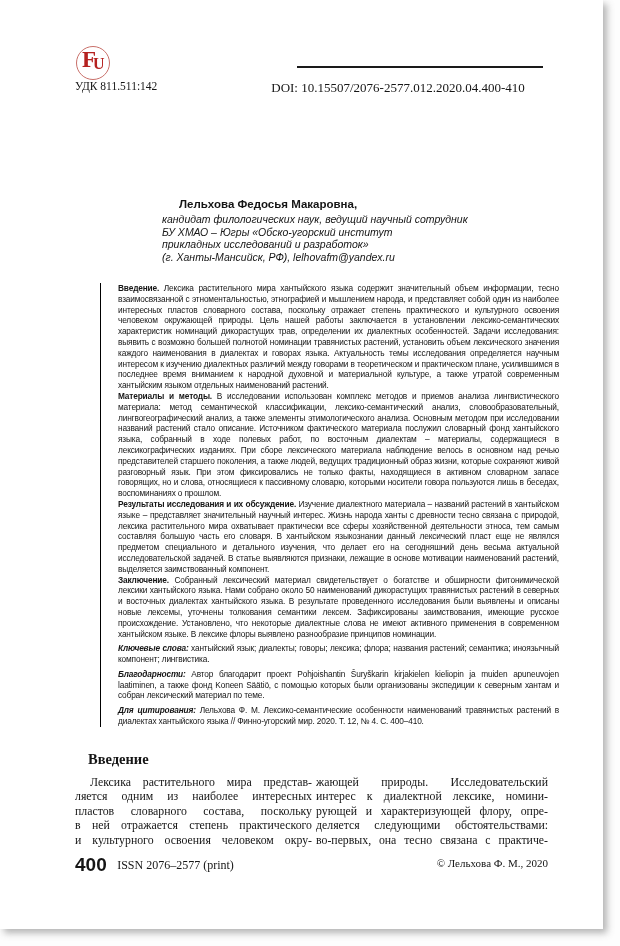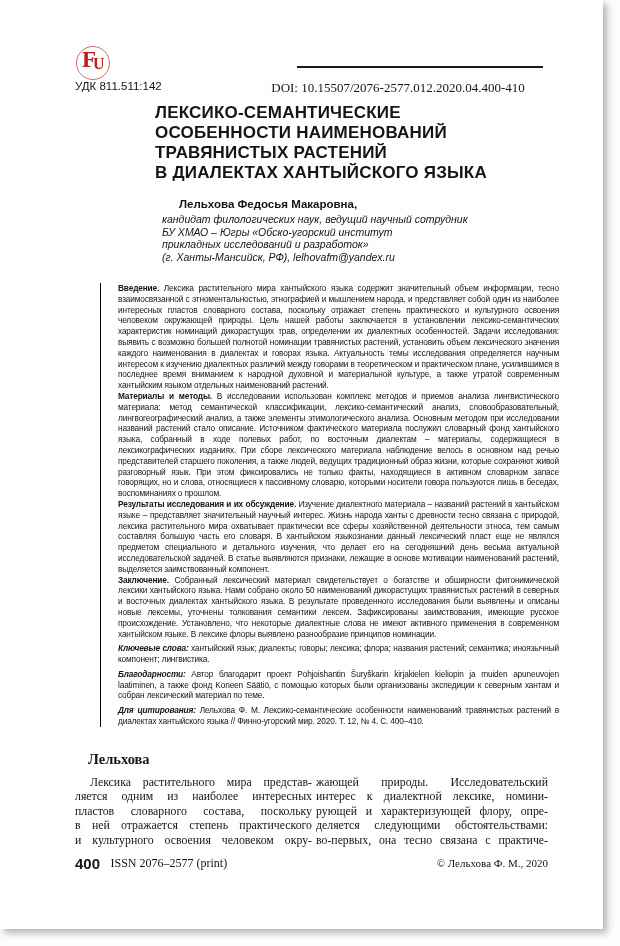--- a/index.html
+++ b/index.html
@@ -8,21 +8,21 @@
     position:absolute;left:0;top:0;width:603px;height:929px;background:#ffffff;
     box-shadow:4px 4px 7px rgba(90,90,90,.45);
     font-family:"Liberation Sans",sans-serif;color:#151515;
   }
   
   .logo{position:absolute;left:76px;top:46px;width:32px;height:32px;border:1.4px solid #c9706a;border-radius:50%;}
   .logo .lf{position:absolute;left:5px;top:0px;font-family:"Liberation Serif",serif;font-weight:bold;font-size:23px;color:#b5211f;}
   .logo .lu{position:absolute;left:16px;top:8px;font-family:"Liberation Serif",serif;font-weight:bold;font-size:16px;color:#b5211f;}
   .section-label{position:absolute;left:113px;top:56px;font-size:13.5px;font-weight:bold;letter-spacing:.3px;}
   .header-rule{position:absolute;left:297px;top:66px;width:246px;height:2px;background:#1a1a1a;}
-  .udc{position:absolute;left:75px;top:80px;font-family:Liberation Sans, sans-serif;font-size:11.5px;}
+  .udc{position:absolute;left:75px;top:80px;font-family:Liberation Serif, serif;font-size:11.5px;}
   .doi{position:absolute;left:248px;top:80px;width:300px;text-align:center;font-family:"Liberation Serif",serif;font-size:13px;}
   
   .title{position:absolute;left:155px;top:103px;width:420px;font-size:17px;line-height:20px;font-weight:bold;letter-spacing:.2px;}
   .author{position:absolute;left:155px;top:198px;width:400px;}
   .author .name{font-size:11.5px;font-weight:bold;margin-bottom:3px;margin-left:24px;}
   .author .cred{font-size:10.5px;font-style:italic;line-height:12.5px;margin-left:7px;}
   
   .abstract{
     position:absolute;left:100px;top:283px;width:441px;max-height:458px;overflow:hidden;
     border-left:1.6px solid #000;padding-left:17px;
@@ -35,64 +35,58 @@
   .meta .ab-lbl{font-style:italic;}
   
   .intro-heading{position:absolute;left:88px;top:751px;font-family:"Liberation Serif",serif;font-size:14.5px;font-weight:bold;}
   .col{position:absolute;top:775px;font-family:"Liberation Serif",serif;font-size:11.8px;line-height:14.4px;}
   .col-left{left:75px;width:237px;}
   .col-right{left:316px;width:232px;}
   .col .ln{text-align:justify;text-align-last:justify;white-space:nowrap;}
   .col-left .ln:first-child{text-indent:15px;}
   
   .footer-left{position:absolute;left:75px;top:854px;}
-  .footer-left .pageno{font-size:15px;font-weight:bold;vertical-align:middle;}
+  .footer-left .pageno{font-size:19px;font-weight:bold;vertical-align:middle;}
   .footer-left .issn{font-family:"Liberation Serif",serif;font-size:12px;margin-left:6px;vertical-align:middle;}
   .footer-right{position:absolute;left:348px;top:857px;width:200px;text-align:right;font-family:"Liberation Serif",serif;font-size:11px;}
 </style>
 </head>
 <body>
 
 <div class="canvas">
   <div class="page">
 
     <div class="logo">
       <span class="lf">F</span>
       <span class="lu">U</span>
     </div>
     <div class="header-rule"></div>
     <div class="udc">УДК 811.511:142</div>
     <div class="doi">DOI: 10.15507/2076-2577.012.2020.04.400-410</div>
 
-    <div class="title">
-      <div>ЛЕКСИКО-СЕМАНТИЧЕСКИЕ</div>
-      <div>ОСОБЕННОСТИ НАИМЕНОВАНИЙ</div>
-      <div>ТРАВЯНИСТЫХ РАСТЕНИЙ</div>
-      <div>В ДИАЛЕКТАХ ХАНТЫЙСКОГО ЯЗЫКА</div>
-    </div>
 
     <div class="author">
       <div class="name">Лельхова Федосья Макаровна,</div>
       <div class="cred">кандидат филологических наук, ведущий научный сотрудник</div>
       <div class="cred">БУ ХМАО – Югры «Обско-угорский институт</div>
       <div class="cred">прикладных исследований и разработок»</div>
       <div class="cred">(г. Ханты-Мансийск, РФ), lelhovafm@yandex.ru</div>
     </div>
 
     <div class="abstract">
       <p><span class="ab-lbl">Введение.</span><span>Лексика растительного мира хантыйского языка содержит значительный объем информации, тесно взаимосвязанной с этноментальностью, этнографией и мышлением народа, и представляет собой один из наиболее интересных пластов словарного состава, поскольку отражает степень практического и культурного освоения человеком окружающей природы. Цель нашей работы заключается в установлении лексико-семантических характеристик номинаций дикорастущих трав, определении их диалектных особенностей. Задачи исследования: выявить с возможно большей полнотой номинации травянистых растений, установить объем лексического значения каждого наименования в диалектах и говорах языка. Актуальность темы исследования определяется научным интересом к изучению диалектных различий между говорами в теоретическом и практическом плане, усилившимся в последнее время вниманием к народной духовной и материальной культуре, а также утратой современным хантыйским языком отдельных наименований растений.</span></p>
       <p><span class="ab-lbl">Материалы и методы.</span><span>В исследовании использован комплекс методов и приемов анализа лингвистического материала: метод семантической классификации, лексико-семантический анализ, словообразовательный, лингвогеографический анализ, а также элементы этимологического анализа. Основным методом при исследовании названий растений стало описание. Источником фактического материала послужил словарный фонд хантыйского языка, собранный в ходе полевых работ, по восточным диалектам – материалы, содержащиеся в лексикографических изданиях. При сборе лексического материала наблюдение велось в основном над речью представителей старшего поколения, а также людей, ведущих традиционный образ жизни, которые сохраняют живой разговорный язык. При этом фиксировались не только факты, находящиеся в активном словарном запасе говорящих, но и слова, относящиеся к пассивному словарю, которыми носители говора пользуются лишь в беседах, воспоминаниях о прошлом.</span></p>
       <p><span class="ab-lbl">Результаты исследования и их обсуждение.</span><span>Изучение диалектного материала – названий растений в хантыйском языке – представляет значительный научный интерес. Жизнь народа ханты с древности тесно связана с природой, лексика растительного мира охватывает практически все сферы хозяйственной деятельности этноса, тем самым составляя большую часть его словаря. В хантыйском языкознании данный лексический пласт еще не являлся предметом специального и детального изучения, что делает его на сегодняшний день весьма актуальной исследовательской задачей. В статье выявляются признаки, лежащие в основе мотивации наименований растений, выделяется заимствованный компонент.</span></p>
       <p><span class="ab-lbl">Заключение.</span><span>Собранный лексический материал свидетельствует о богатстве и обширности фитонимической лексики хантыйского языка. Нами собрано около 50 наименований дикорастущих травянистых растений в северных и восточных диалектах хантыйского языка. В результате проведенного исследования были выявлены и описаны новые лексемы, уточнены толкования семантики лексем. Зафиксированы заимствования, имеющие русское происхождение. Установлено, что некоторые диалектные слова не имеют активного применения в современном хантыйском языке. В лексике флоры выявлено разнообразие принципов номинации.</span></p>
       <p class="meta"><span class="ab-lbl">Ключевые слова:</span><span>хантыйский язык; диалекты; говоры; лексика; флора; названия растений; семантика; иноязычный компонент; лингвистика.</span></p>
       <p class="meta"><span class="ab-lbl">Благодарности:</span><span>Автор благодарит проект Pohjoishantin Šuryškarin kirjakielen kieliopin ja muiden apuneuvojen laatiminen, а также фонд Koneen Säätiö, с помощью которых были организованы экспедиции к северным хантам и собран лексический материал по теме.</span></p>
       <p class="meta"><span class="ab-lbl">Для цитирования:</span><span>Лельхова Ф. М. Лексико-семантические особенности наименований травянистых растений в диалектах хантыйского языка // Финно-угорский мир. 2020. Т. 12, № 4. С. 400–410.</span></p>
     </div>
 
-    <div class="intro-heading">Лельхова</div>
+    <div class="intro-heading">Введение</div>
 
     <div class="col col-left">
       <div class="ln">Лексика растительного мира представ-</div>
       <div class="ln">ляется одним из наиболее интересных</div>
       <div class="ln">пластов словарного состава, поскольку</div>
       <div class="ln">в ней отражается степень практического</div>
       <div class="ln">и культурного освоения человеком окру-</div>
     </div>
 
     <div class="col col-right">

